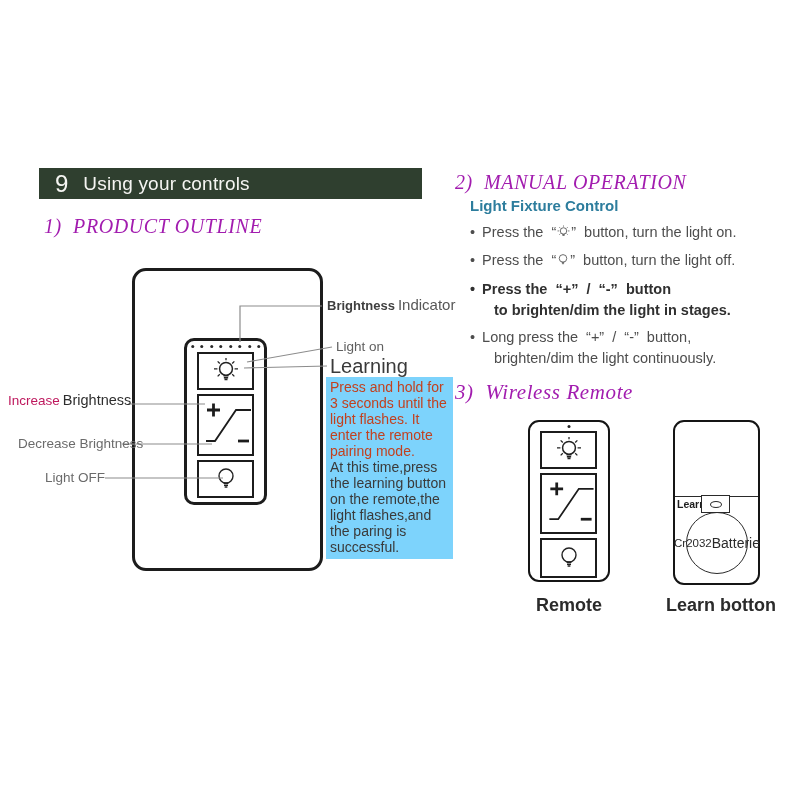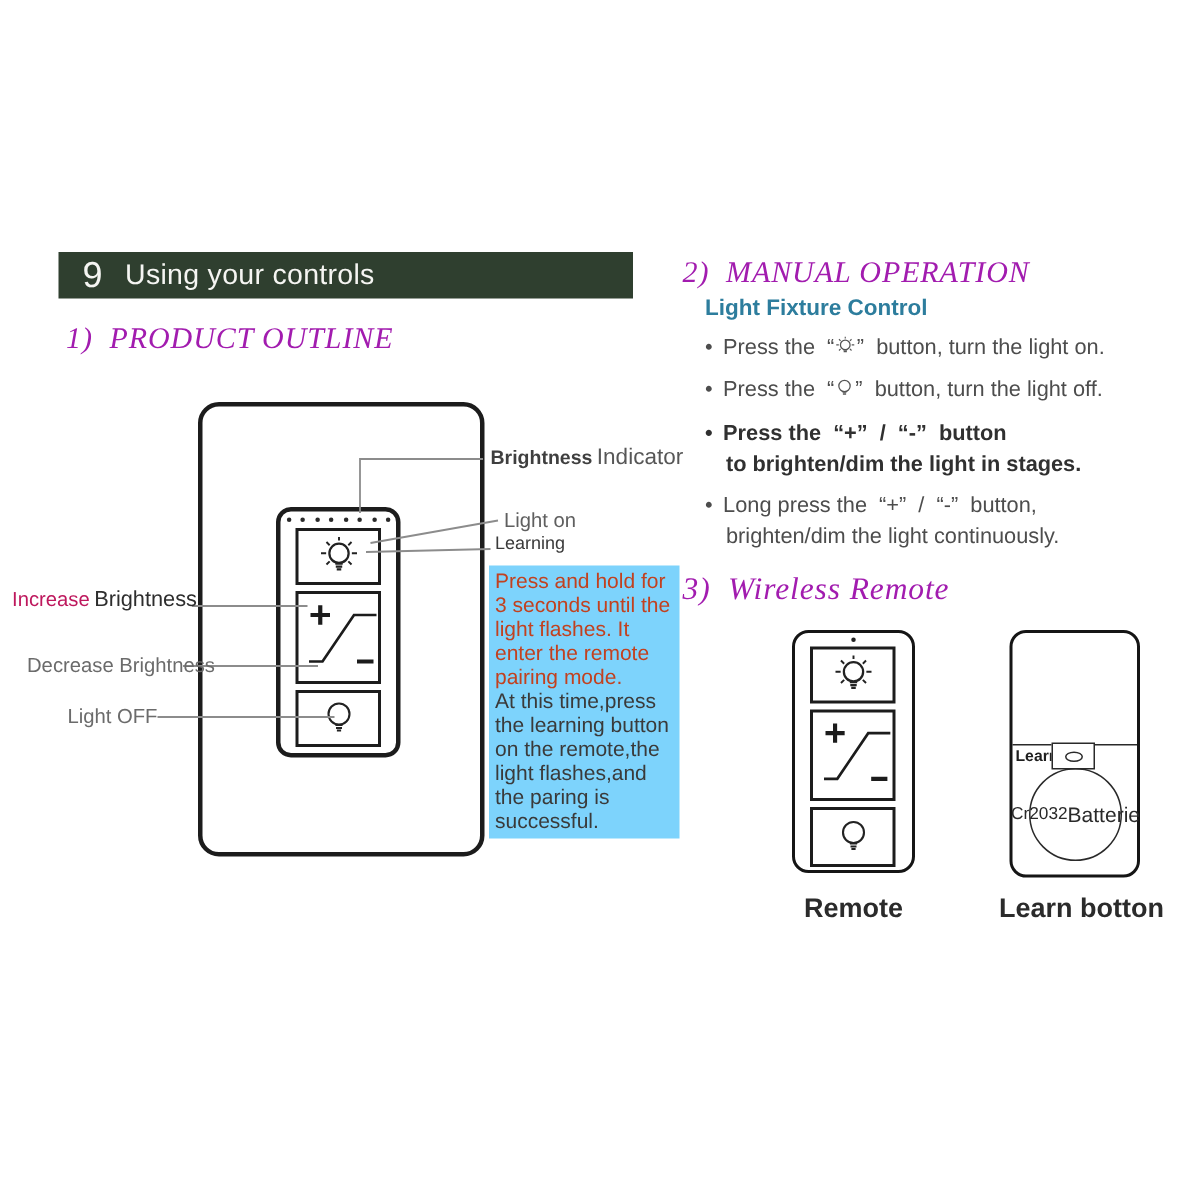--- a/index.html
+++ b/index.html
@@ -56,21 +56,21 @@
 
   
   .callouts { left:0; top:250px; width:480px; height:330px; pointer-events:none; }
 
   
   .dlabel { color:#6b6b6b; font-size:13.5px; white-space:nowrap; }
   .lbl-bi { left:327px; top:296px; }
   .lbl-bi .w1 { font-size:13px; font-weight:bold; color:#3f3f3f; }
   .lbl-bi .w2 { font-size:15px; color:#575757; margin-left:3px; }
   .lbl-lighton  { left:336px; top:339px; color:#5f5f5f; }
-  .lbl-learning { left:330px; top:355px; font-size:12px; color:#3a3a3a; }
+  .lbl-learning { left:330px; top:355px; font-size:20px; color:#3a3a3a; }
   .lbl-increase { left:8px;  top:392px; width:119px; text-align:right; }
   .lbl-increase .w1 { color:#be185d; font-size:13.5px; }
   .lbl-increase .w2 { color:#2e2e2e; font-size:14.5px; font-weight:500; margin-left:3px; }
   .lbl-decrease { left:18px; top:436px; width:104px; text-align:right; }
   .lbl-lightoff { left:30px; top:470px; width:75px;  text-align:right; }
 
   
   .note {
     left:326px; top:377px; width:127px;
     background:#7dd3fc; padding:2px 3px 4px 4px;
@@ -80,21 +80,21 @@
   .note .dk  { color:#3a3a3a; }
 
   
   .bullet {
     left:470px; width:312px; font-size:14.5px; color:#4d4d4d;
     white-space:pre-wrap; line-height:21px;
   }
   .bullet::before { content:"•"; margin-right:7px; color:#4d4d4d; }
   .b1 { top:222px; } .b2 { top:250px; } .b3 { top:279px; } .b4 { top:327px; }
   .b-strong, .b-strong::before { font-weight:600; color:#303030; }
-  .bl2 { margin-left:14px; }
+  .bl2 { margin-left:24px; }
   .inline-icon { vertical-align:-3px; }
 
   
   .remote {
     left:528px; top:420px; width:82px; height:162px;
     border:2.5px solid #151515; border-radius:11px; background:#fff;
   }
   .remote-dot { position:absolute; left:50%; top:3px; transform:translateX(-50%);
     width:3px; height:3px; border-radius:50%; background:#222; }
   .r-on  { top:9px;   height:38px; }

